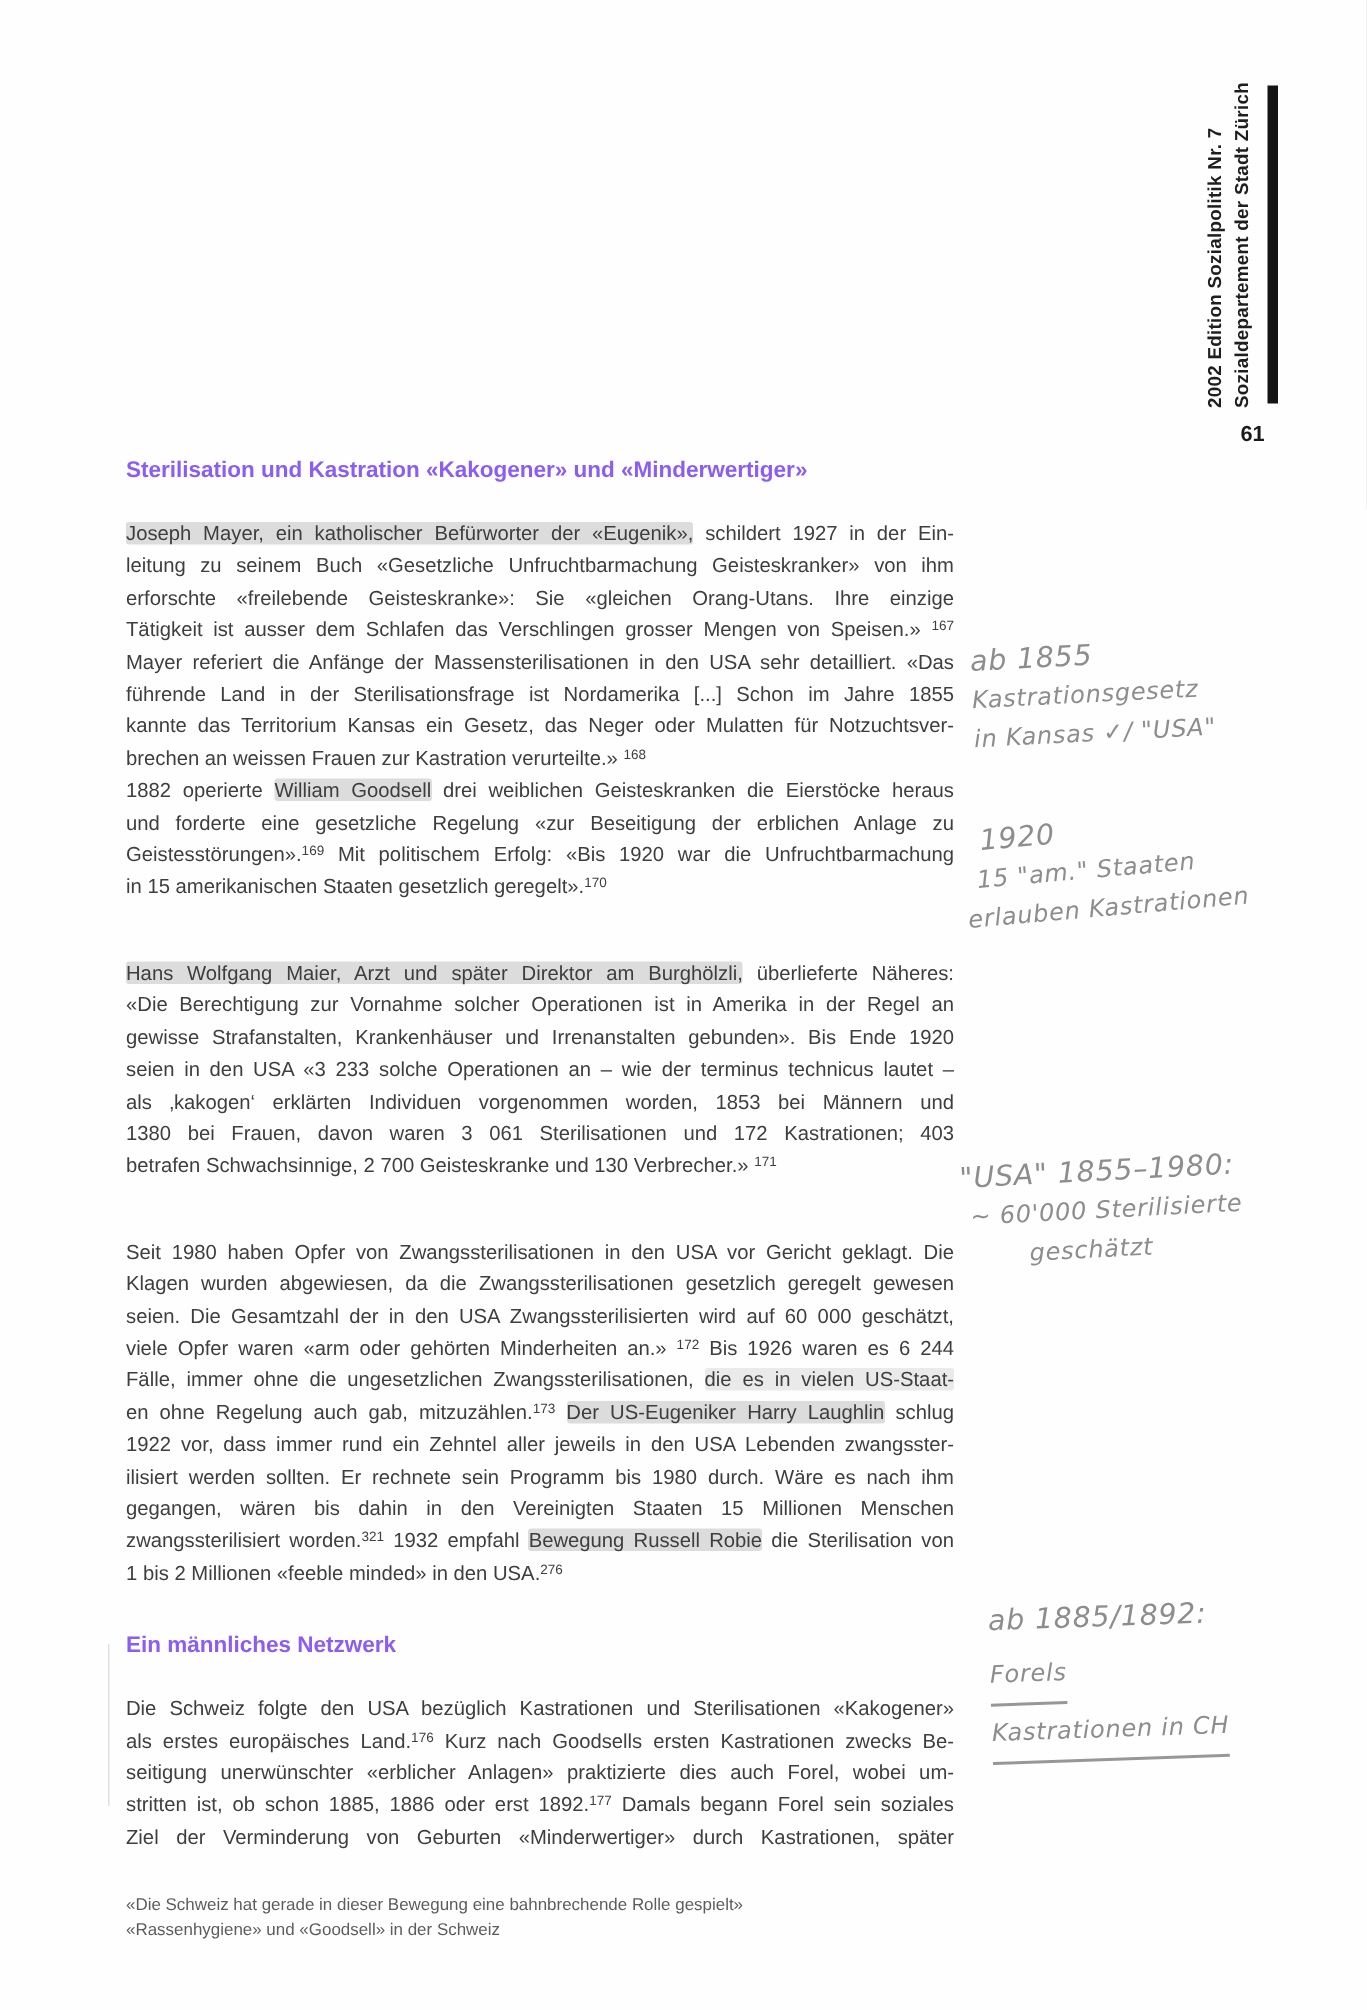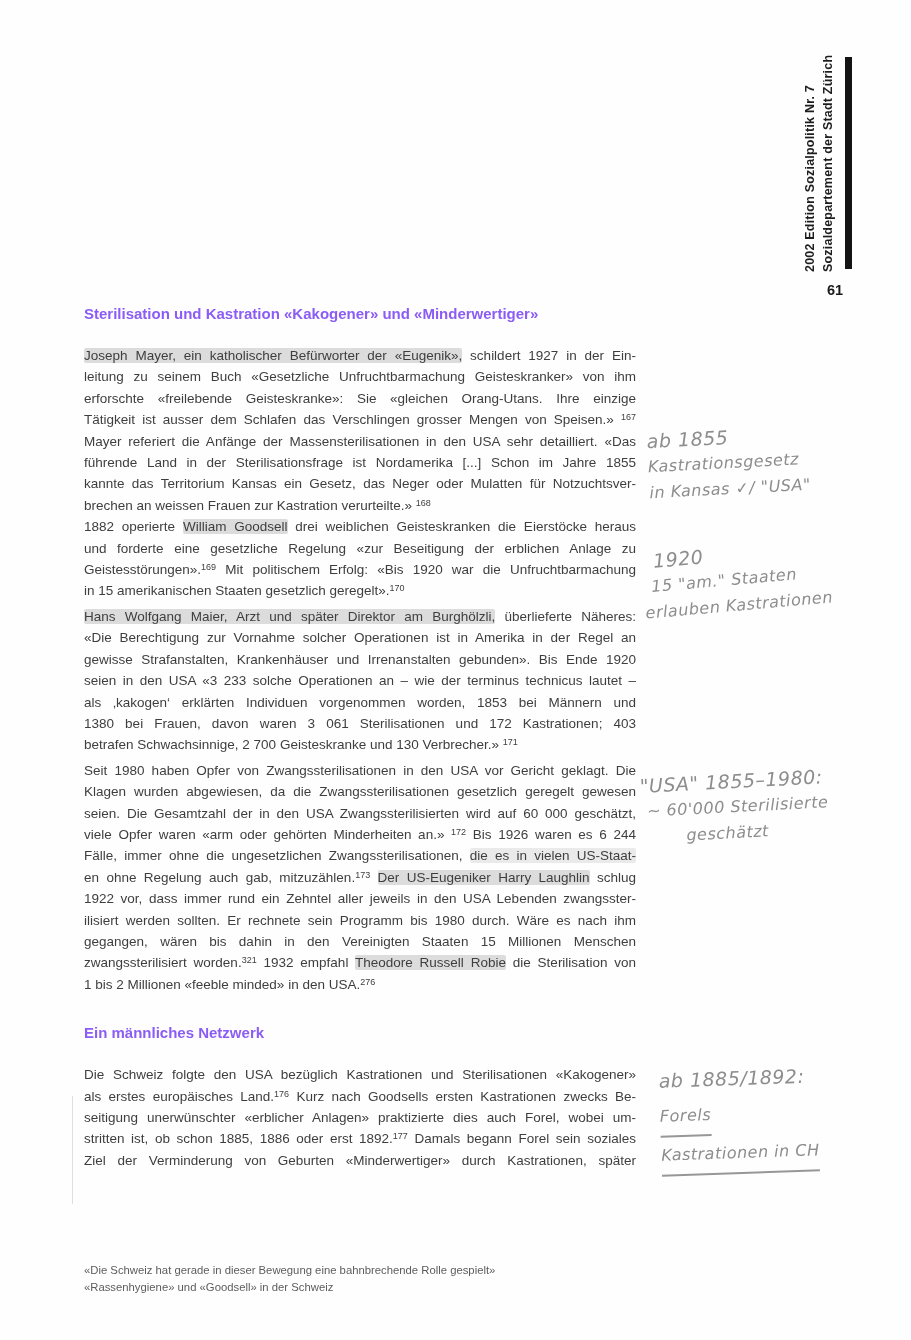--- a/index.html
+++ b/index.html
@@ -19,21 +19,21 @@
     color:#1e1e1e;letter-spacing:.2px;
   }
   .vbar{position:absolute;left:845px;top:57px;width:7px;height:212px;background:#141414;}
   .pagenum{position:absolute;left:827px;top:282px;font-weight:bold;font-size:14.5px;color:#1a1a1a;}
   
   .content{position:absolute;left:84px;top:303px;width:552px;color:#3e3e3e;}
   .bh{font-size:15px;font-weight:bold;color:#8b5cf6;margin:0 0 20px 0;line-height:22px;}
   section{display:block;}
   section + section .bh{margin-top:27px;}
   .block{margin:0;}
-  .block + .block{margin-top:4px;}
+  .block + .block{margin-top:36px;}
   section .block:first-of-type{margin-top:12px;}
   .line{
     font-size:13.5px;line-height:21.4px;
     text-align:justify;text-align-last:justify;
     white-space:normal;
   }
   .line.end{text-align-last:left;}
   .line sup{font-size:9px;line-height:0;vertical-align:4px;letter-spacing:0;}
   .hl{background:rgba(142,142,142,.30);border-radius:2px;box-decoration-break:clone;}
   .hl.light{background:rgba(142,142,142,.18);}
@@ -100,21 +100,21 @@
         <div class="block">
           <div class="line"><span>Seit 1980 haben Opfer von Zwangssterilisationen in den USA vor Gericht geklagt. Die</span></div>
           <div class="line"><span>Klagen wurden abgewiesen, da die Zwangssterilisationen gesetzlich geregelt gewesen</span></div>
           <div class="line"><span>seien. Die Gesamtzahl der in den USA Zwangssterilisierten wird auf 60 000 geschätzt,</span></div>
           <div class="line"><span>viele Opfer waren «arm oder gehörten Minderheiten an.» </span><sup>172</sup><span> Bis 1926 waren es 6 244</span></div>
           <div class="line"><span>Fälle, immer ohne die ungesetzlichen Zwangssterilisationen, </span><span class="hl light">die es in vielen US-Staat-</span></div>
           <div class="line"><span>en ohne Regelung auch gab, mitzuzählen.</span><sup>173</sup><span> </span><span class="hl">Der US-Eugeniker Harry Laughlin</span><span> schlug</span></div>
           <div class="line"><span>1922 vor, dass immer rund ein Zehntel aller jeweils in den USA Lebenden zwangsster-</span></div>
           <div class="line"><span>ilisiert werden sollten. Er rechnete sein Programm bis 1980 durch. Wäre es nach ihm</span></div>
           <div class="line"><span>gegangen, wären bis dahin in den Vereinigten Staaten 15 Millionen Menschen</span></div>
-          <div class="line"><span>zwangssterilisiert worden.</span><sup>321</sup><span> 1932 empfahl </span><span class="hl">Theodore Russell Robie</span><span> die Sterilisation von</span></div>
+          <div class="line"><span>zwangssterilisiert worden.</span><sup>321</sup><span> 1932 empfahl </span><span class="hl">Bewegung Russell Robie</span><span> die Sterilisation von</span></div>
           <div class="line end"><span>1 bis 2 Millionen «feeble minded» in den USA.</span><sup>276</sup></div>
         </div>
       </section>
       <section>
         <h2 class="bh">Ein männliches Netzwerk</h2>
         <div class="block">
           <div class="line"><span>Die Schweiz folgte den USA bezüglich Kastrationen und Sterilisationen «Kakogener»</span></div>
           <div class="line"><span>als erstes europäisches Land.</span><sup>176</sup><span> Kurz nach Goodsells ersten Kastrationen zwecks Be-</span></div>
           <div class="line"><span>seitigung unerwünschter «erblicher Anlagen» praktizierte dies auch Forel, wobei um-</span></div>
           <div class="line"><span>stritten ist, ob schon 1885, 1886 oder erst 1892.</span><sup>177</sup><span> Damals begann Forel sein soziales</span></div>

